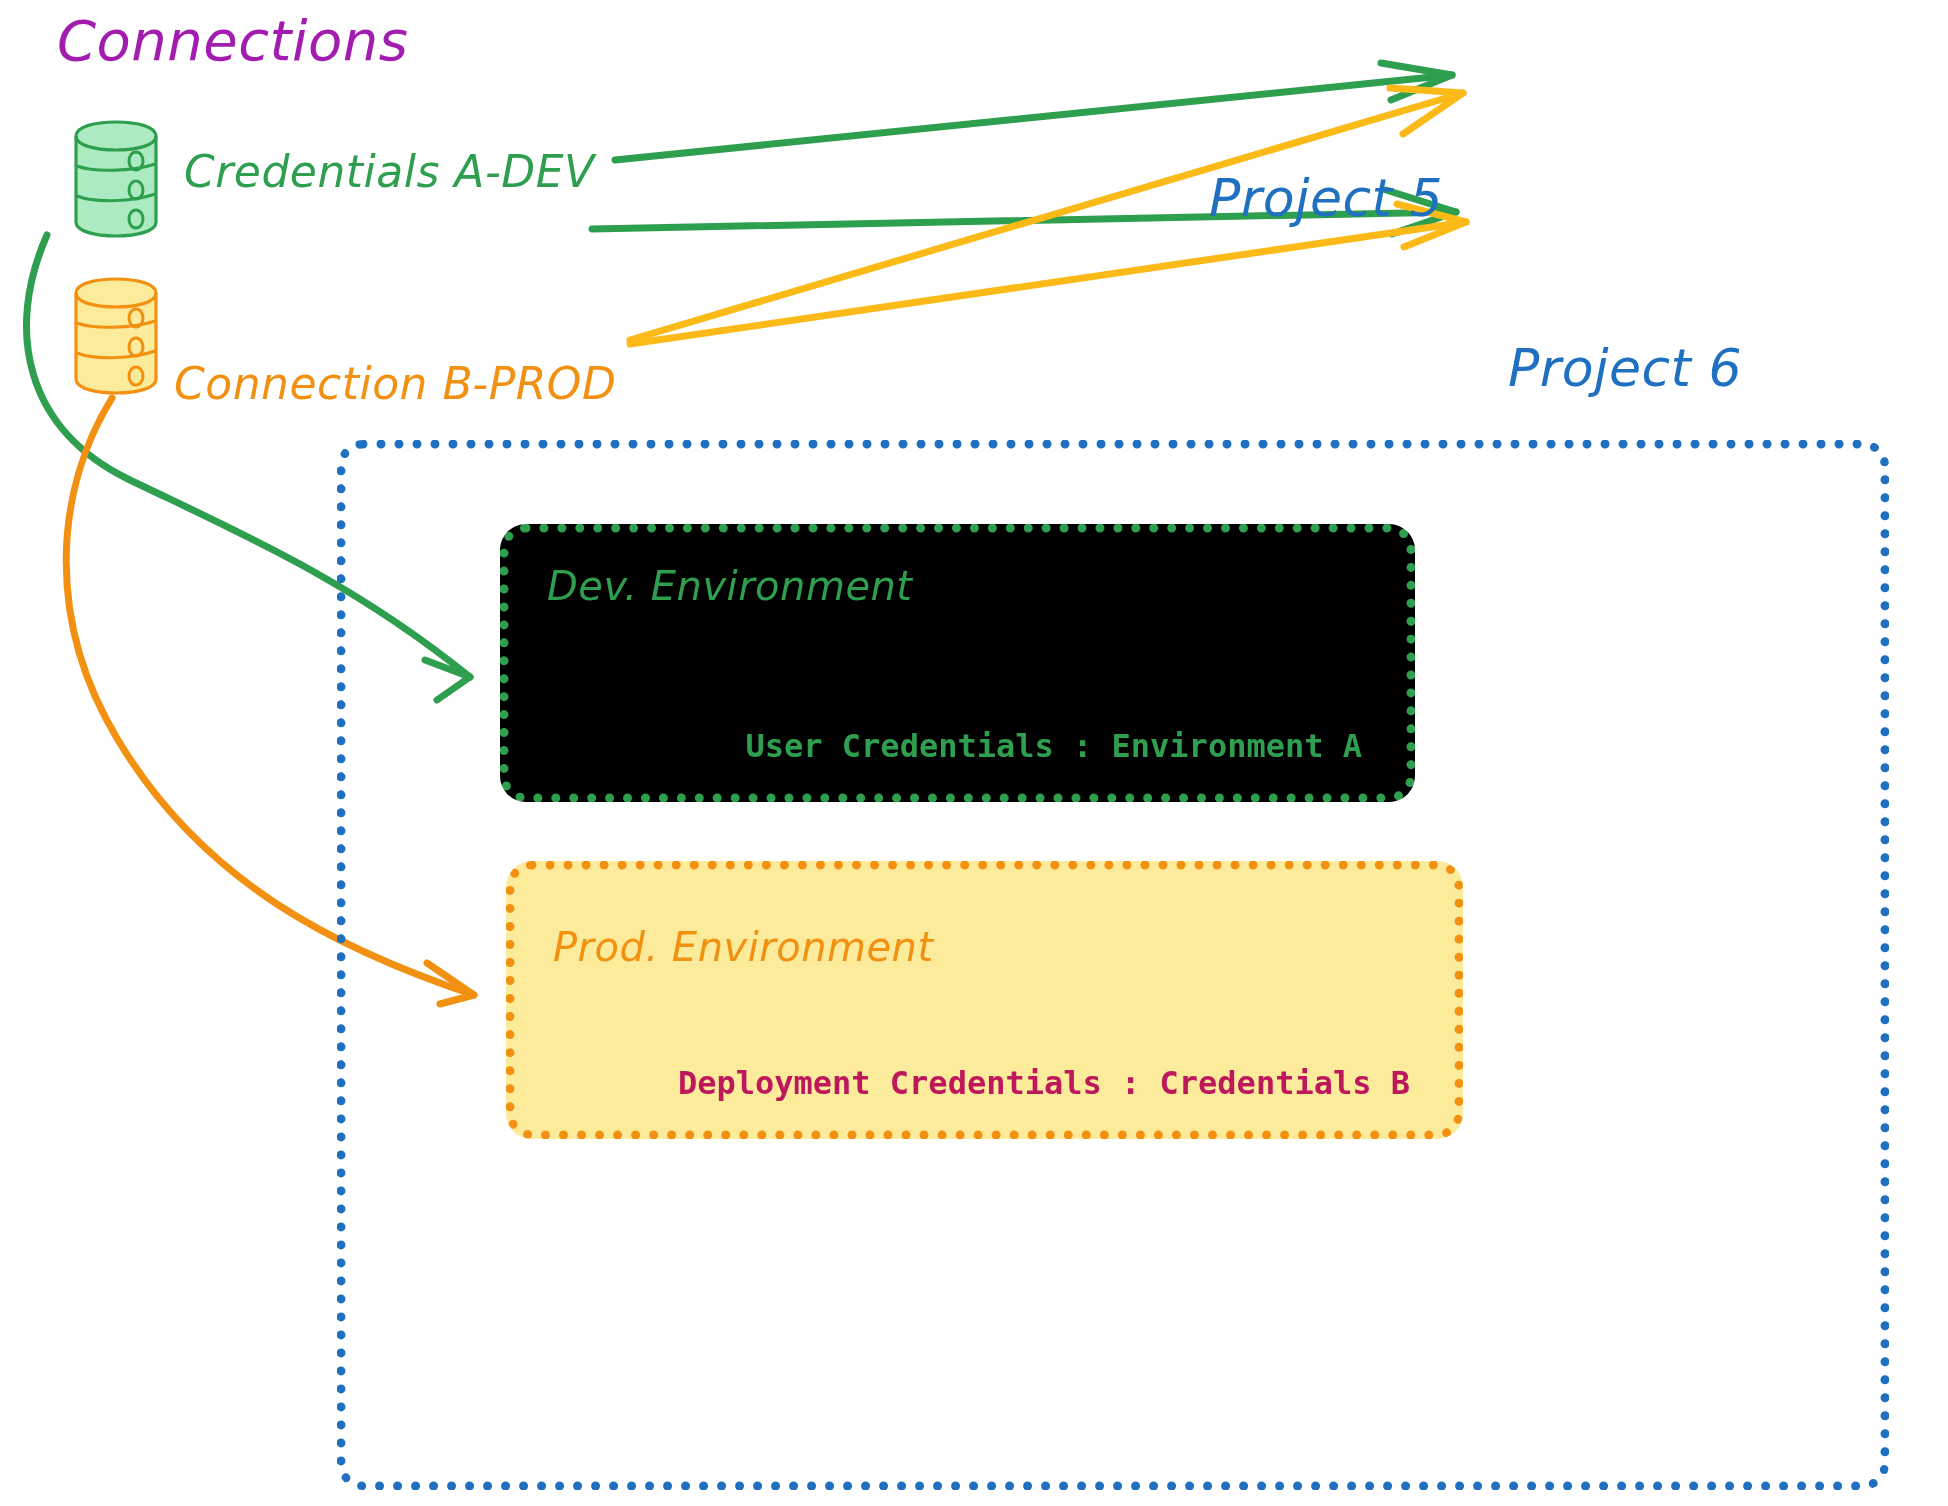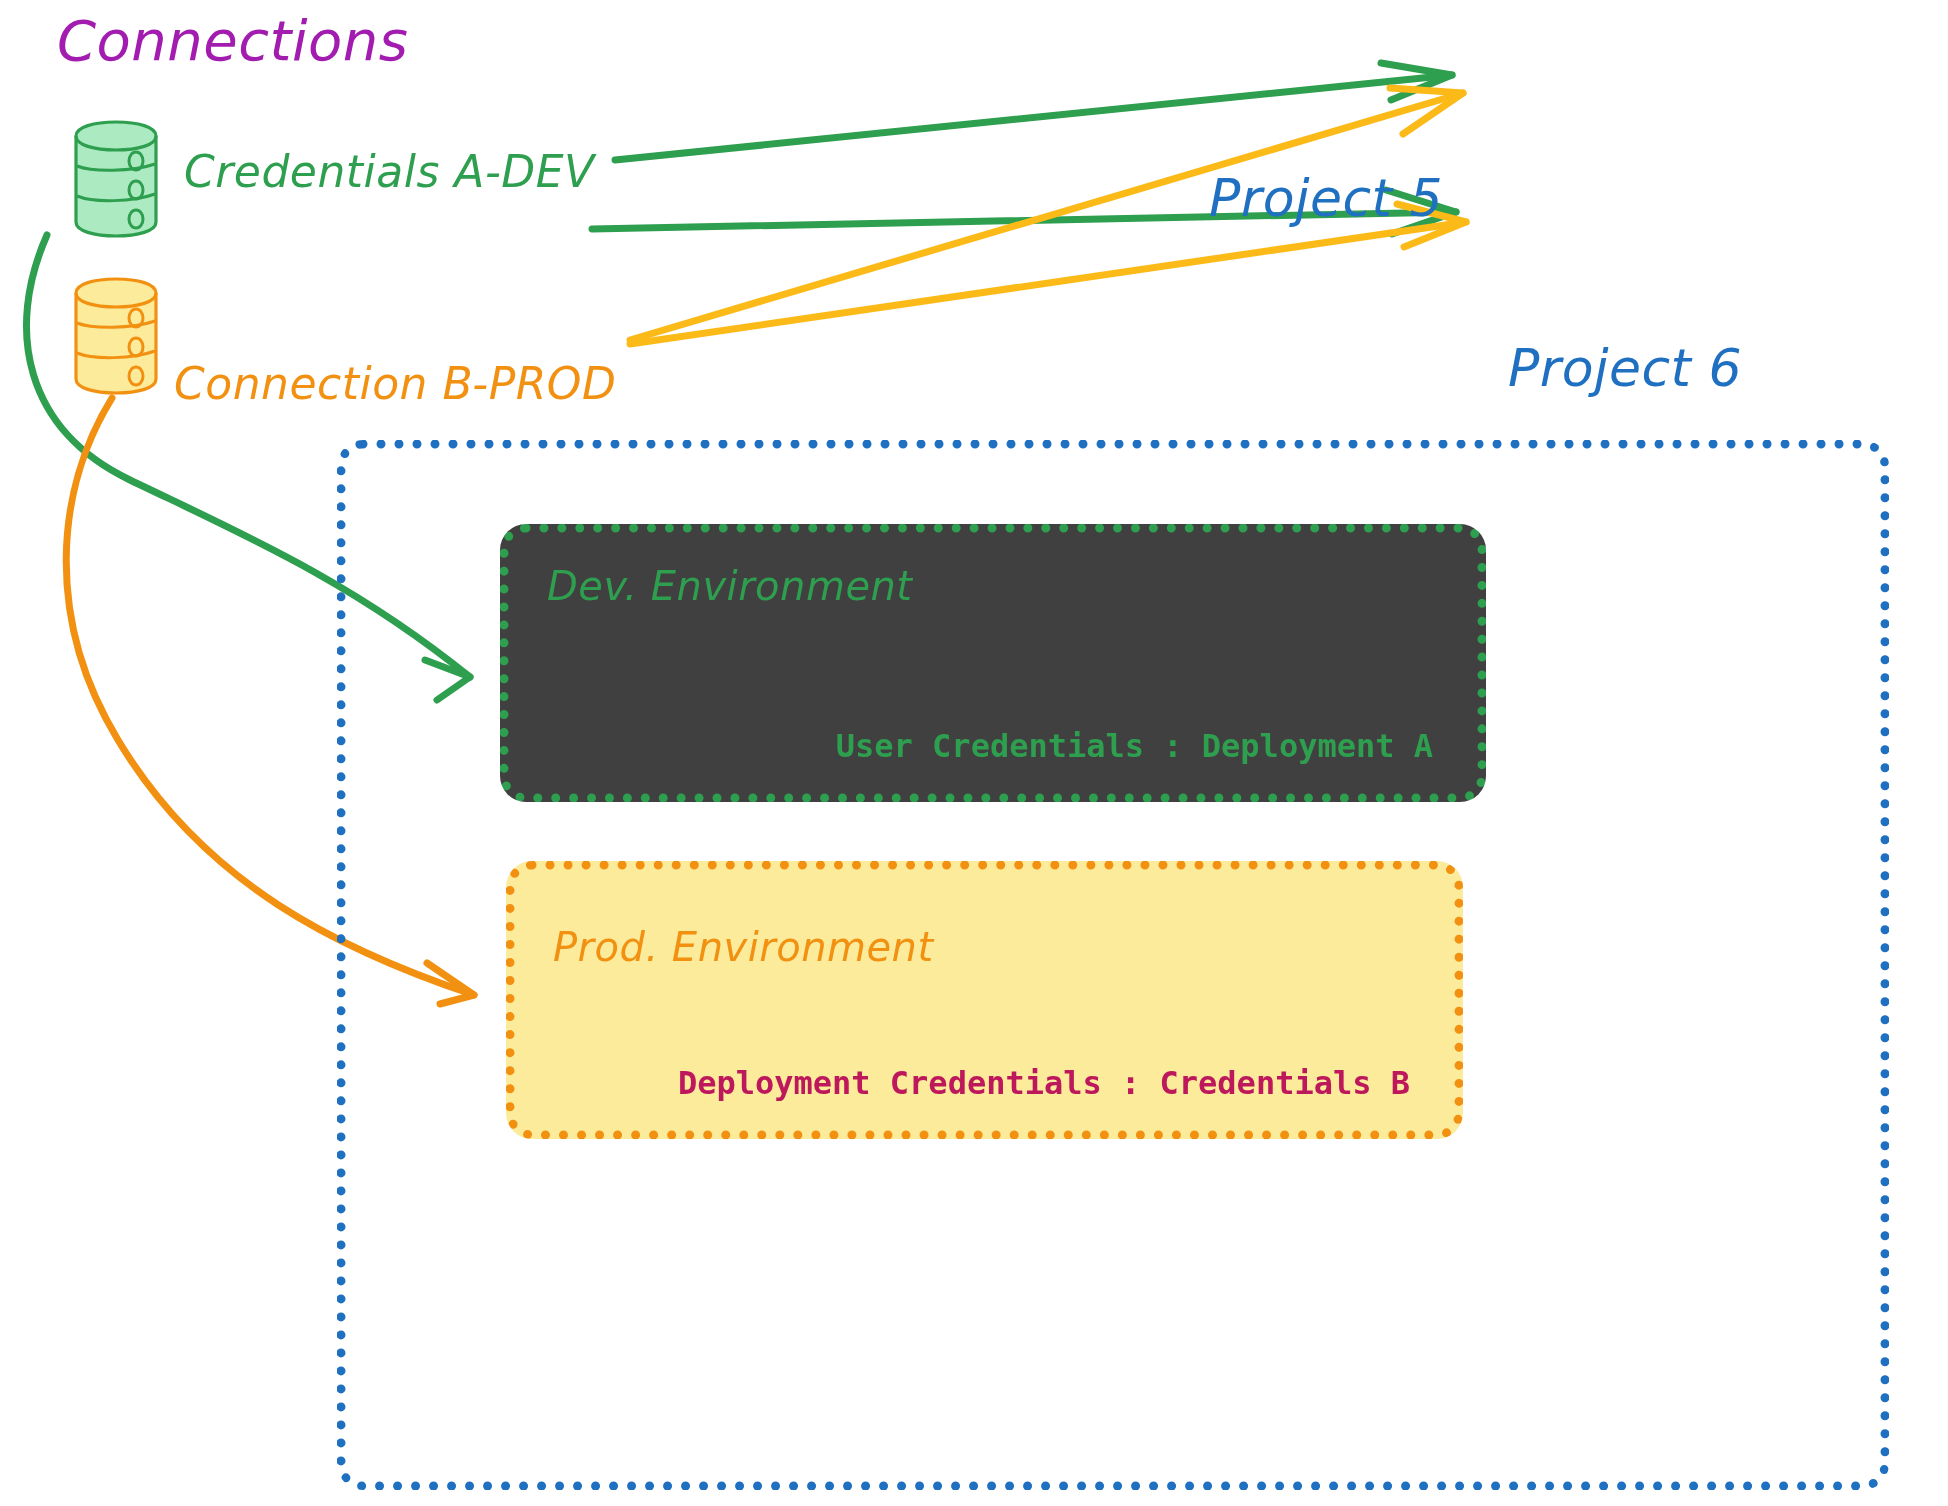--- a/index.html
+++ b/index.html
@@ -105,23 +105,23 @@
 
   
   .env-box {
     position: absolute;
     box-sizing: border-box;
     border-radius: 26px;
   }
   #dev-env-box {
     left: 500px;
     top: 524px;
-    width: 986px;
+    width: 915px;
     height: 278px;
-    background: #404040;
+    background: #000000;
     border: 9px dotted #2E9E4F;
   }
   #prod-env-box {
     left: 506px;
     top: 861px;
     width: 957px;
     height: 278px;
     background: #FCEB9B;
     border: 9px dotted #F29111;
   }
@@ -213,21 +213,21 @@
 
 
   <div id="project-2-label" class="project-label hand">Project 5</div>
 
   <div id="project-1-label" class="project-label hand">Project 6</div>
 
   <div id="project-1-container"></div>
 
   <div id="dev-env-box" class="env-box">
     <div id="dev-env-title" class="env-title hand">Dev. Environment</div>
-    <div id="dev-cred" class="cred-line mono">User Credentials : Deployment A</div>
+    <div id="dev-cred" class="cred-line mono">User Credentials : Environment A</div>
   </div>
 
   <div id="prod-env-box" class="env-box">
     <div id="prod-env-title" class="env-title hand">Prod. Environment</div>
     <div id="prod-cred" class="cred-line mono">Deployment Credentials : Credentials B</div>
   </div>
 
 </div>
 
 </body></html>

